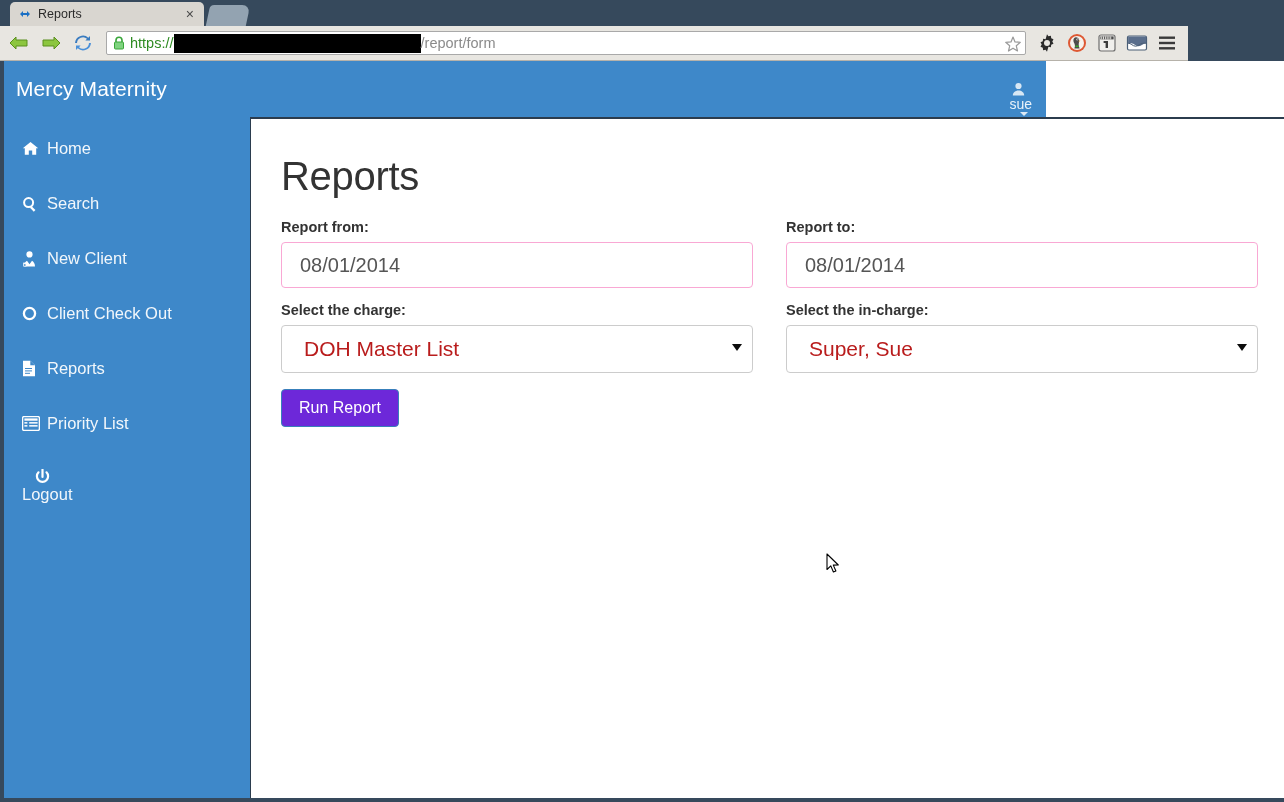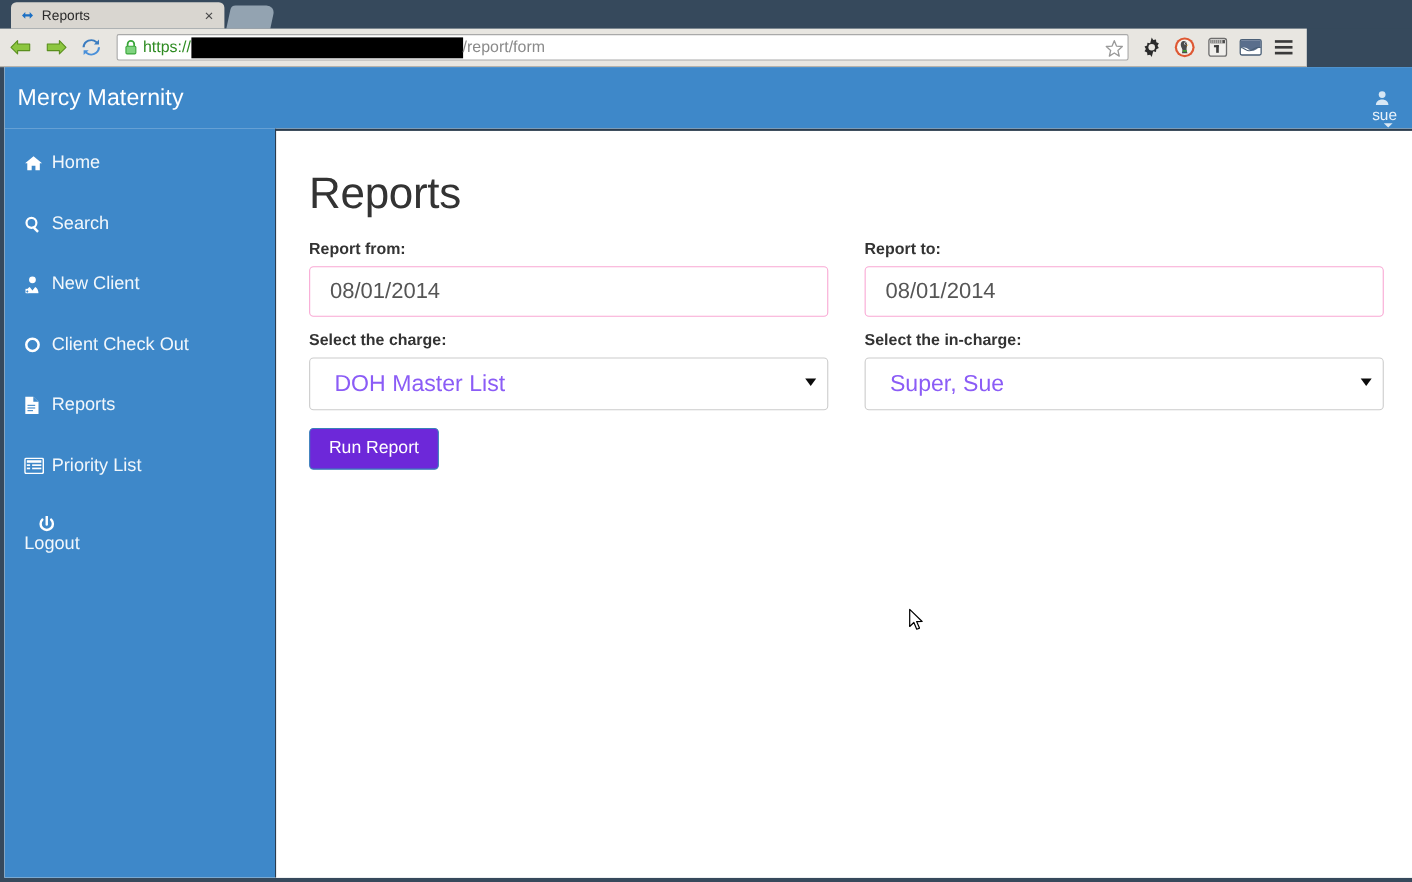--- a/index.html
+++ b/index.html
@@ -147,21 +147,21 @@
     left: 4px; top: 61px;
     width: 1280px;
     height: 737px;
     background: #ffffff;
     overflow: hidden;
   }
 
   .app-header {
     position: absolute;
     left: 0; top: 0;
-    width: 1280px;
+    width: 1042px;
     height: 56px;
     background: #3e88c9;
   }
   .brand {
     position: absolute;
     left: 12px;
     top: 16px;
     font-size: 21px;
     color: #ffffff;
     font-weight: 400;
@@ -263,21 +263,21 @@
     width: 472px;
     height: 48px;
   }
   .select-box {
     width: 472px;
     height: 48px;
     border: 1px solid #cccccc;
     border-radius: 4px;
     box-sizing: border-box;
     font-size: 21px;
-    color: #8b5cf6;
+    color: #b91c1c;
     padding: 0 22px 0 22px;
     background: #ffffff;
     line-height: 46px;
     overflow: hidden;
     white-space: nowrap;
   }
   .select-arrow {
     position: absolute;
     right: 11px;
     top: 19px;

